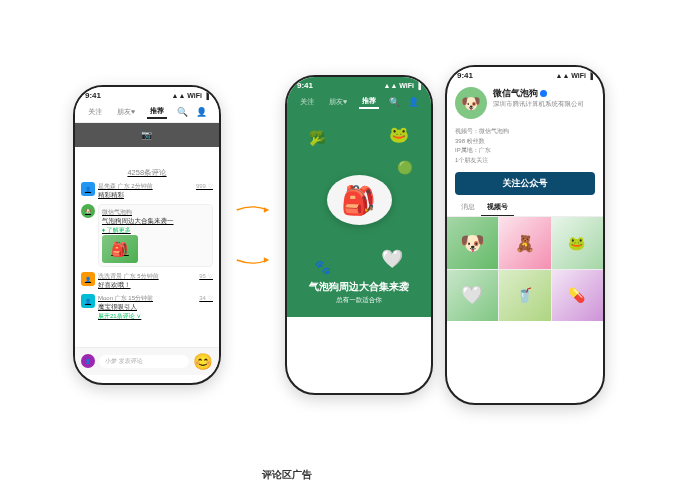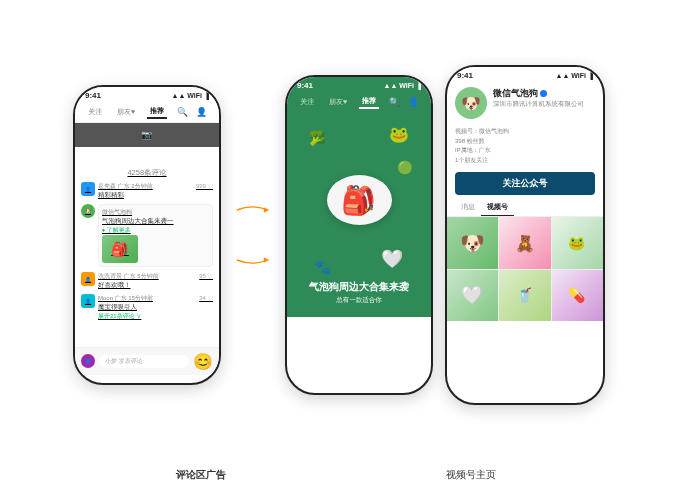--- a/index.html
+++ b/index.html
@@ -541,15 +541,14 @@
         </div>
       </div>
     </div>
 
   </div>
 
   <div class="labels-row">
     <div class="phone-label phone-label-left">评论区广告</div>
     <div class="separator"></div>
     <div class="separator"></div>
-    <div class="phone-label phone-label-right">视频号主页</div>
   </div>
 </div>
 
 </body></html>

